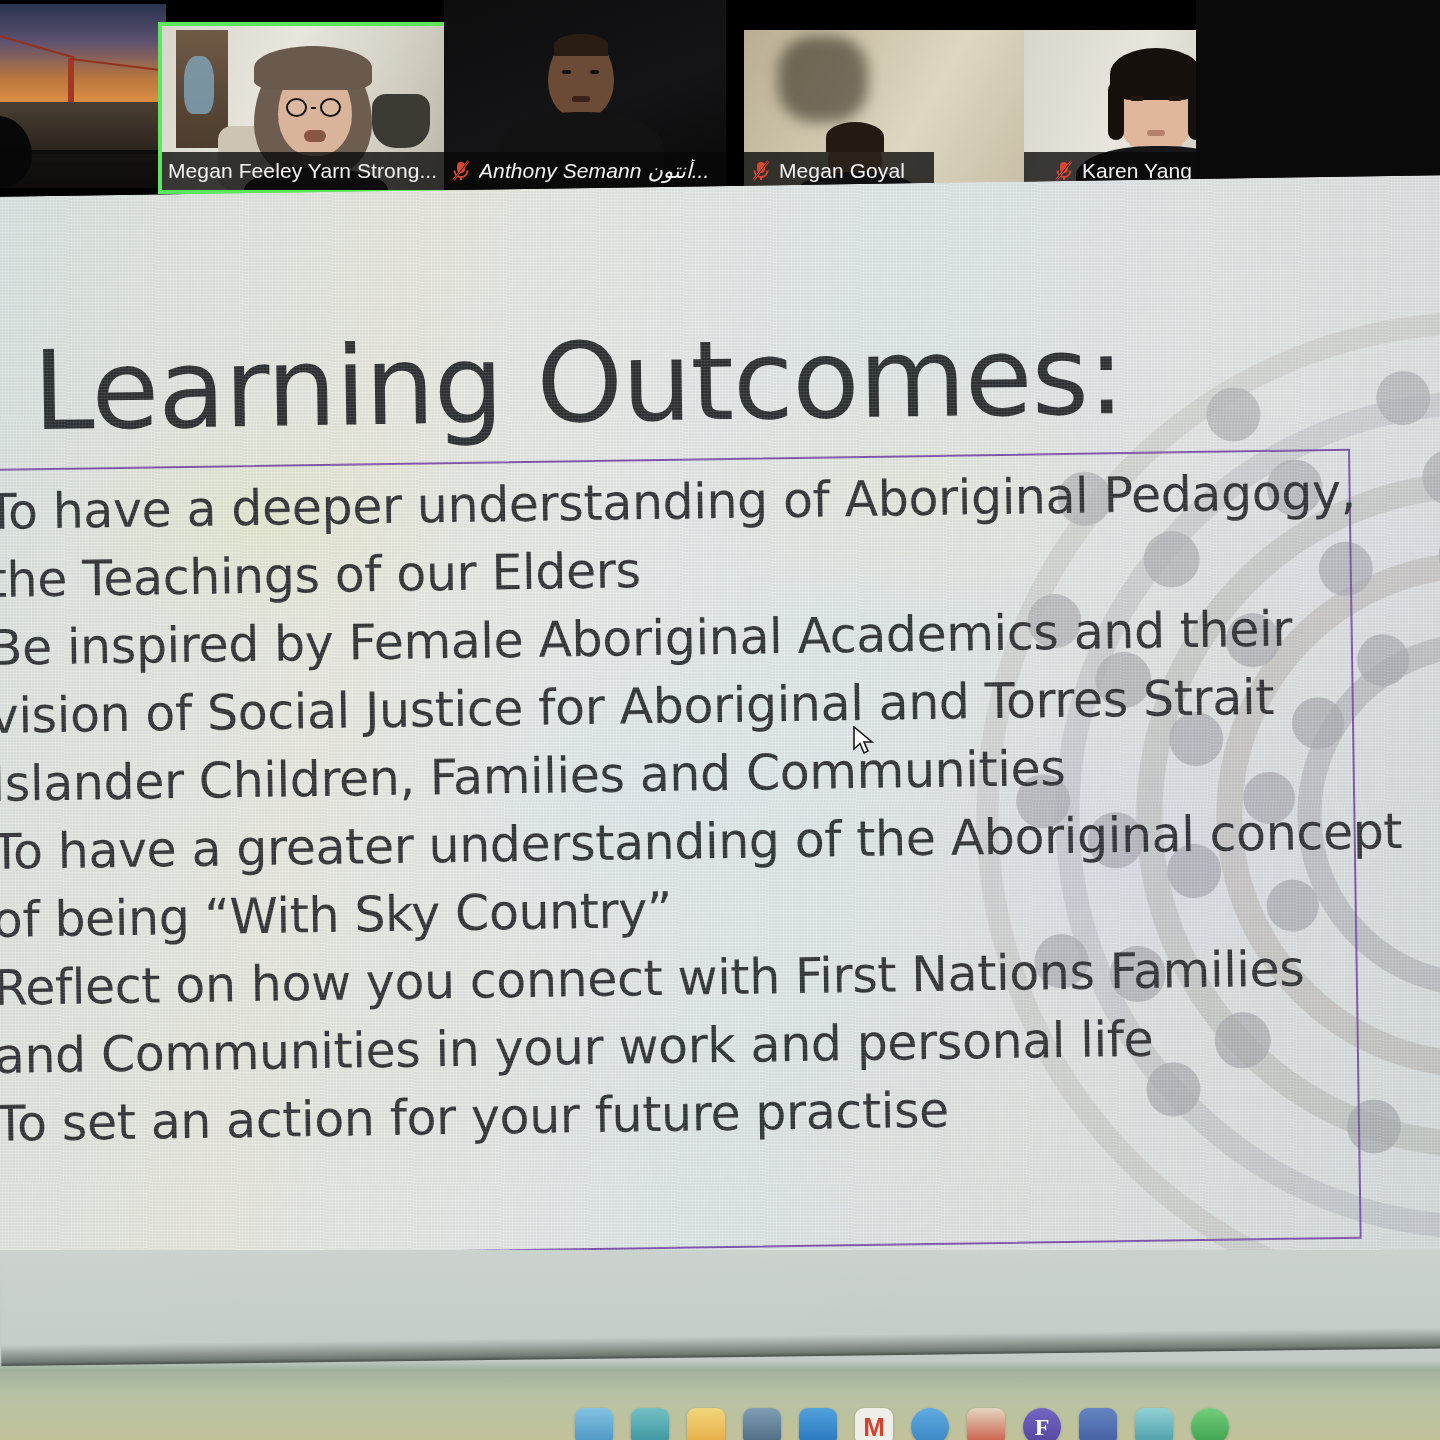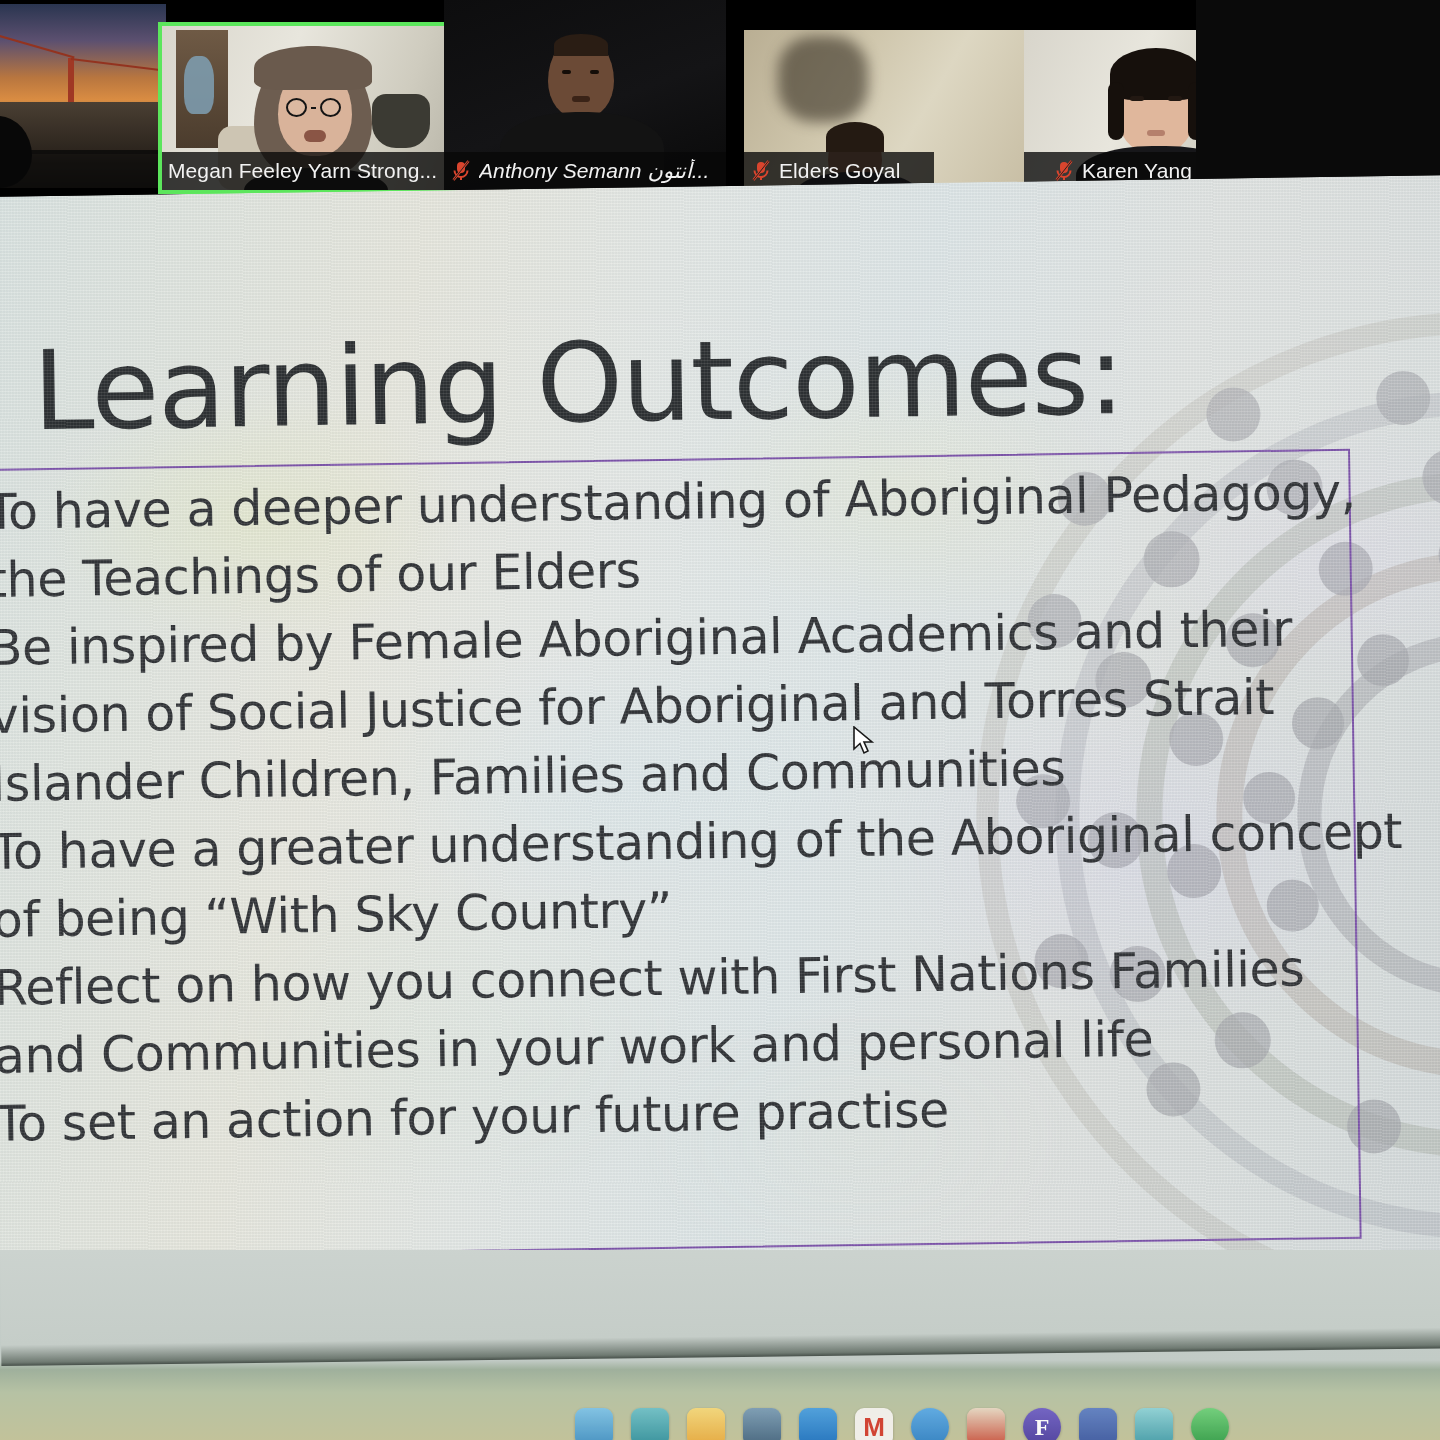--- a/index.html
+++ b/index.html
@@ -171,21 +171,21 @@
       <div class="namebar" style="width:190px;">
         <span class="mute">
           <svg width="22" height="24" viewBox="0 0 22 24">
             <rect x="7" y="3" width="8" height="11" rx="4" fill="#d9452e"></rect>
             <path d="M4.5 11.5a6.5 6.5 0 0 0 13 0" stroke="#d9452e" stroke-width="2" fill="none"></path>
             <rect x="10" y="17" width="2" height="4" fill="#d9452e"></rect>
             <line x1="3.5" y1="21" x2="18.5" y2="2" stroke="#d9452e" stroke-width="2.6"></line>
             <line x1="3.5" y1="21" x2="18.5" y2="2" stroke="#1a1a1a" stroke-width="0.9"></line>
           </svg>
         </span>
-        <span class="nm">Elders Goyal</span>
+        <span class="nm">Megan Goyal</span>
       </div>
     </div>
 
     <div class="tile" style="left:1024px;width:266px;height:160px;top:30px;">
       <div class="tilevid">
         <div class="bg-room-white"></div>
         <div class="head" style="left:92px;top:26px;width:80px;height:98px;background:#e0b79c;"></div>
         <div style="position:absolute;left:86px;top:18px;width:92px;height:52px;background:#16100c;border-radius:50% 50% 24% 24%;"></div>
         <div style="position:absolute;left:84px;top:52px;width:16px;height:58px;background:#16100c;border-radius:8px;"></div>
         <div style="position:absolute;left:164px;top:52px;width:16px;height:58px;background:#16100c;border-radius:8px;"></div>

